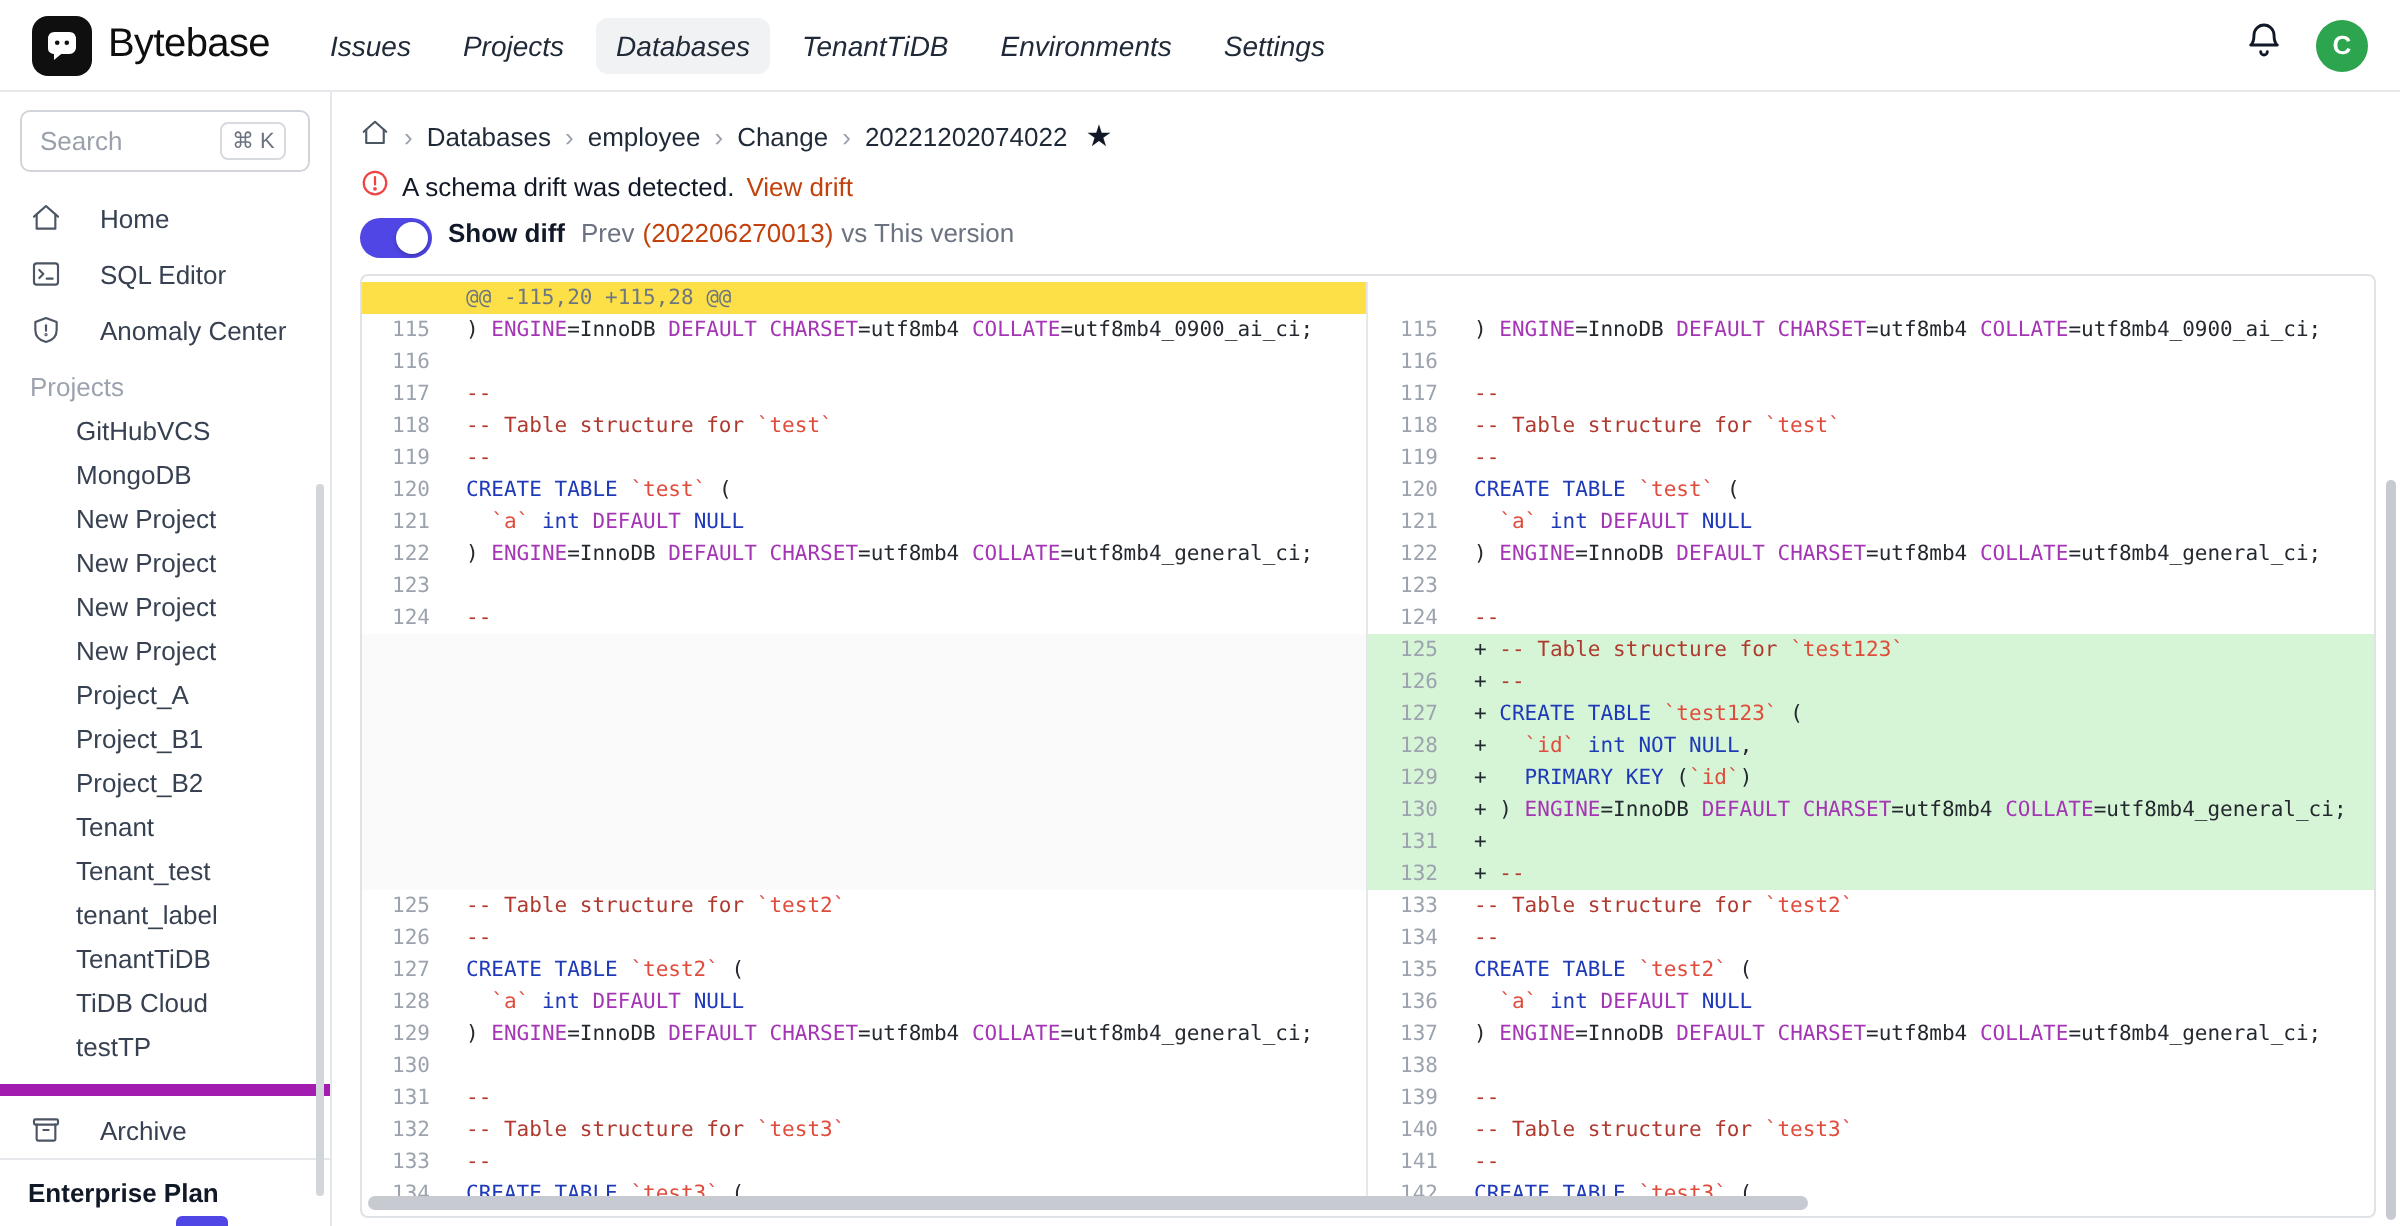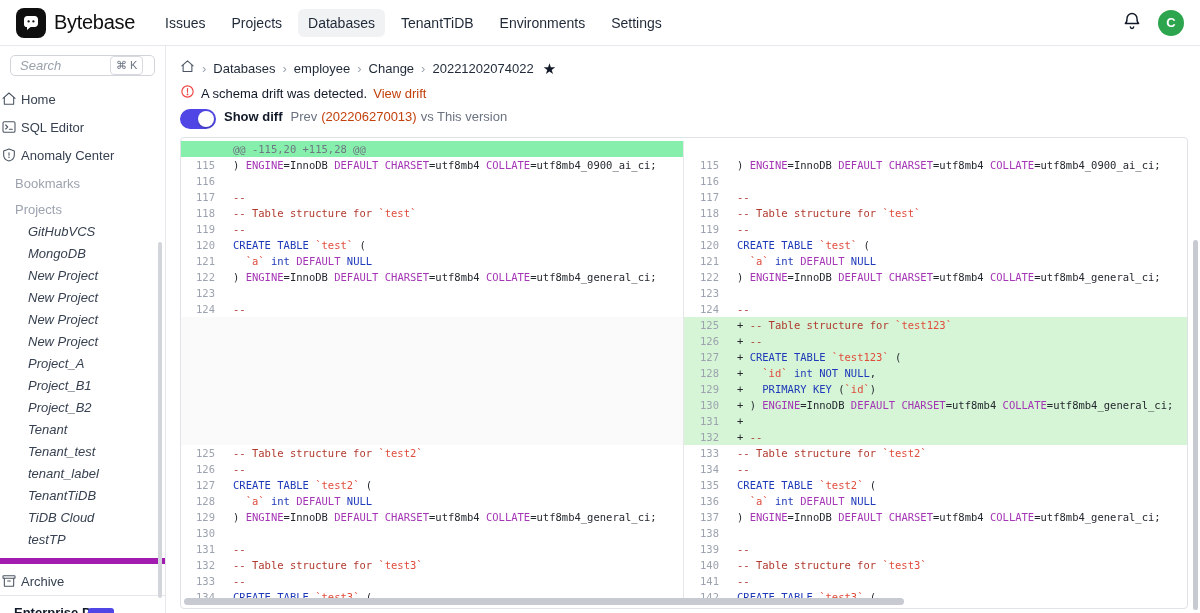--- a/index.html
+++ b/index.html
@@ -4,42 +4,42 @@
 <title>Bytebase</title>
 <style>
   *{margin:0;padding:0;box-sizing:border-box;}
   html,body{width:1200px;height:613px;overflow:hidden;}
   body{font-family:"Liberation Sans",sans-serif;background:#fff;color:#1f2937;position:relative;}
 
   
   .navbar{height:46px;border-bottom:1px solid #e5e7eb;display:flex;align-items:center;padding:0 16px;}
   .brand{display:flex;align-items:center;gap:8px;margin-right:20px;cursor:pointer;}
   .brand-name{font-size:20px;font-weight:400;color:#0f0f0f;letter-spacing:-0.3px;}
-  .nav-items{display:flex;align-items:flex-start;gap:6px;flex:1;}
+  .nav-items{display:flex;align-items:flex-start;gap:6px;flex:1;font-style:italic;}
   .nav-item{font-size:14px;color:#1f2937;padding:6px 10px;border-radius:6px;cursor:pointer;white-space:nowrap;}
   .nav-item.active{background:#f1f2f4;}
   .nav-right{display:flex;align-items:center;gap:16px;}
   .bell svg{width:20px;height:20px;stroke:#111827;fill:none;stroke-width:1.7;stroke-linecap:round;stroke-linejoin:round;}
   .avatar{width:26px;height:26px;border-radius:50%;background:#2da44e;color:#fff;font-size:13px;font-weight:700;display:flex;align-items:center;justify-content:center;cursor:pointer;}
 
   
   .body-row{display:flex;height:567px;}
   .sidebar{width:166px;border-right:1px solid #e5e7eb;position:relative;display:flex;flex-direction:column;overflow:hidden;background:#fff;}
   .main{flex:1;min-width:0;display:flex;flex-direction:column;padding:12px 12px 4px 14px;}
 
   
   .search-box{margin:9px 10px 9px;border:1px solid #d1d5db;border-radius:5px;height:32px;display:flex;align-items:center;padding:0 6px 0 9px;gap:4px;}
-  .search-box input{border:none;outline:none;width:86px;font-size:13px;color:#14532d;font-family:inherit;background:transparent;font-style:italic;}
+  .search-box input{border:none;outline:none;width:86px;font-size:13px;color:#14532d;font-family:inherit;background:transparent;}
   .search-box input::placeholder{color:#9aa1ab;}
   .kbd{border:1px solid #d7dade;border-radius:4px;font-size:11px;color:#6b7280;padding:2px 5px;white-space:nowrap;}
-  .side-item{display:flex;align-items:center;gap:4px;padding-left:1px;height:28px;font-size:13px;color:#374151;cursor:pointer;white-space:nowrap;}
+  .side-item{display:flex;align-items:center;gap:19px;padding-left:15px;height:28px;font-size:13px;color:#374151;cursor:pointer;white-space:nowrap;}
   .side-icon{width:16px;height:16px;display:inline-flex;flex:none;}
   .side-icon svg{width:16px;height:16px;stroke:#4b5563;fill:none;stroke-width:1.6;stroke-linecap:round;stroke-linejoin:round;}
   .section-label{padding:7px 0 4px 15px;font-size:13px;color:#9ca3af;}
-  .proj-item{padding-left:28px;height:22px;line-height:22px;font-size:13px;color:#374151;cursor:pointer;white-space:nowrap;overflow:hidden;font-style:italic;}
+  .proj-item{padding-left:38px;height:22px;line-height:22px;font-size:13px;color:#374151;cursor:pointer;white-space:nowrap;overflow:hidden;}
   .archive-block{border-top:6px solid #a21caf;margin-top:7px;padding-top:3px;}
   .plan-row{margin-top:auto;border-top:1px solid #e5e7eb;padding:9px 0 9px 14px;font-size:13px;font-weight:700;color:#111827;}
   .side-scrollbar{position:absolute;right:3px;top:196px;width:4px;height:356px;background:#d2d6db;border-radius:2px;}
   .bottom-pill{position:absolute;left:88px;bottom:0;width:26px;height:5px;background:#4f46e5;border-radius:3px 3px 0 0;}
 
   
   .breadcrumb{display:flex;align-items:center;gap:7px;font-size:13px;color:#374151;height:20px;}
   .bc-home svg{width:15px;height:15px;stroke:#4b5563;fill:none;stroke-width:1.7;stroke-linecap:round;stroke-linejoin:round;}
   .bc-sep{color:#9ca3af;}
   .bc-item{font-weight:500;cursor:pointer;color:#1f2937;}
@@ -55,21 +55,21 @@
 
   
   .diff-wrap{flex:1;margin-top:8px;border:1px solid #dfe2e6;border-radius:4px;position:relative;overflow:hidden;background:#fff;padding-top:3px;}
   #diff-grid{display:grid;grid-template-columns:44px 1fr 46px 1fr;}
   .cell{height:16px;line-height:16px;white-space:pre;overflow:hidden;font-family:"DejaVu Sans Mono",monospace;font-size:10.5px;}
   .gut{text-align:right;padding-right:10px;color:#9ca3af;}
   .code{padding-left:8px;color:#24292f;}
   .rsep{border-left:1px solid #e5e7eb;}
   .add{background:#d6f5d6;}
   .ph{background:#fafafa;}
-  .hunk{background:#86efac;color:#6e7781;}
+  .hunk{background:#fde047;color:#6e7781;}
   .tok-k{color:#1e3ab8;}
   .tok-k2{color:#a435b5;}
   .tok-s{color:#e04c3c;}
   .tok-c{color:#b0392e;}
   .tok-c .tok-s{color:#e04c3c;}
   .hscroll-thumb{position:absolute;bottom:3px;left:3px;width:720px;height:7px;border-radius:4px;background:#c7cbd1;}
   .page-scrollbar{position:absolute;right:2px;top:240px;width:5px;height:370px;background:#c7cbd1;border-radius:3px;}
 </style>
 </head>
 <body>
@@ -136,21 +136,20 @@
           <div class="side-icon" style="display: inline-flex;">
             <svg viewBox="0 0 24 24">
               <path d="M12 3l8 3v6c0 4.8-3.4 7.9-8 9-4.6-1.1-8-4.2-8-9V6z"></path>
               <path d="M12 8.5v4"></path>
               <circle cx="12" cy="15.5" r="0.4"></circle>
             </svg>
           </div>
           <div>Anomaly Center</div>
         </div>
       </div>
-    <div class="section-label">Bookmarks</div>
     <div class="section-label">Projects</div>
     <div id="project-list">
         <div class="proj-item">GitHubVCS</div>
         <div class="proj-item">MongoDB</div>
         <div class="proj-item">New Project</div>
         <div class="proj-item">New Project</div>
         <div class="proj-item">New Project</div>
         <div class="proj-item">New Project</div>
         <div class="proj-item">Project_A</div>
         <div class="proj-item">Project_B1</div>

